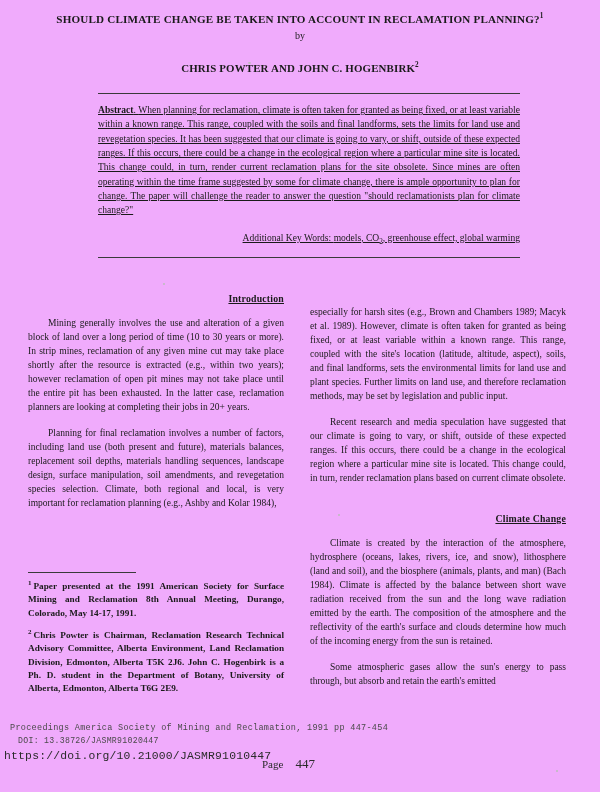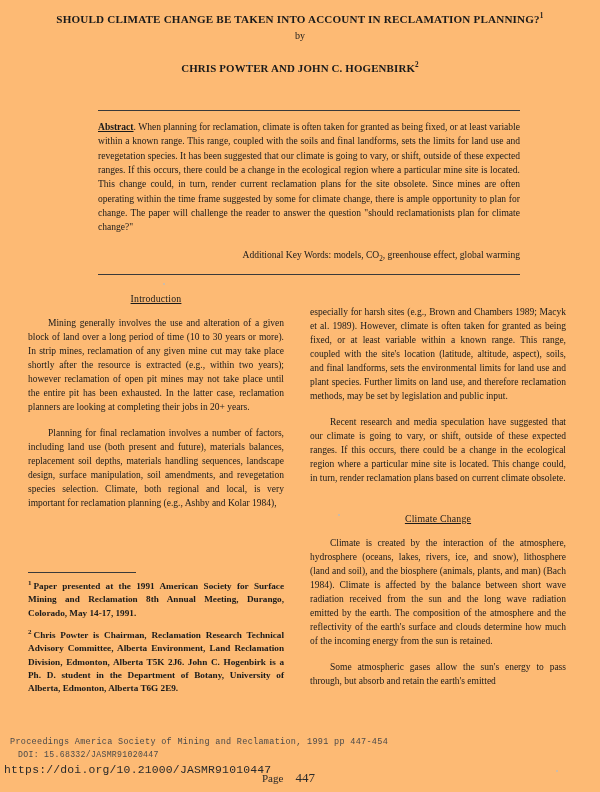--- a/index.html
+++ b/index.html
@@ -12,21 +12,21 @@
     height: 792px;
     position: relative;
     overflow: hidden;
     font-family: "Liberation Serif", serif;
     color: #1a1a1a;
   }
 
   .page {
     position: absolute;
     inset: 0;
-    background: #fdba74;
+    background: #f0abfc;
     padding: 0;
   }
 
   
   .title-block {
     margin: 12px 28px 0 28px;
     text-align: center;
   }
   .paper-title {
     font-size: 11.1px;
@@ -49,21 +49,22 @@
   }
   sup.fn {
     font-size: 7.2px;
     vertical-align: super;
     line-height: 0;
     font-weight: bold;
   }
 
   
   .abstract-wrap {
-    margin: 35px 80px 0 98px;
+    margin: 18px 80px 0 98px;
+    text-decoration: underline;
   }
   .abs-rule {
     border: 0;
     border-top: 1.2px solid #3a3a3a;
     margin: 0 0 9px 0;
   }
   .abstract-text {
     font-size: 9.55px;
     line-height: 1.50;
     text-align: justify;
@@ -102,22 +103,22 @@
     gap: 26px;
     padding: 0 28px;
     box-sizing: border-box;
   }
   .col {
     width: 256px;
     flex: 0 0 256px;
   }
   .section-head {
     font-size: 9.8px;
-    font-weight: normal;
-    text-align: center;
+    font-weight: bold;
+    text-align: right;
     text-decoration: underline;
     margin: 0 0 11px 0;
     letter-spacing: 0.2px;
   }
   .section-head.spaced-top {
     margin-top: 28px;
   }
   p.body {
     font-size: 9.5px;
     line-height: 1.475;
@@ -154,21 +155,21 @@
     font-size: 7px;
     vertical-align: super;
     line-height: 0;
     margin-right: 2px;
   }
 
   
   .scan-footer {
     position: absolute;
     left: 0;
-    bottom: 0;
+    bottom: 14px;
     width: 524px;
     height: 58px;
   }
   .scan-line {
     font-family: "Liberation Mono", monospace;
     color: #4a4a4a;
     white-space: nowrap;
   }
   .scan-proceedings {
     position: absolute;
@@ -250,21 +251,21 @@
   </div>
 
   <div class="footnotes">
     <hr class="fn-rule">
     <p class="footnote"><sup>1</sup><span>Paper presented at the 1991 American Society for Surface Mining and Reclamation 8th Annual Meeting, Durango, Colorado, May 14-17, 1991.</span></p>
     <p class="footnote"><sup>2</sup><span>Chris Powter is Chairman, Reclamation Research Technical Advisory Committee, Alberta Environment, Land Reclamation Division, Edmonton, Alberta T5K 2J6.  John C. Hogenbirk is a Ph. D. student in the Department of Botany, University of Alberta, Edmonton, Alberta T6G 2E9.</span></p>
   </div>
 
   <div class="scan-footer">
     <div class="scan-line scan-proceedings">Proceedings America Society of Mining and Reclamation, 1991 pp 447-454</div>
-    <div class="scan-line scan-doi">DOI: 15.68332/JASMR91020447</div>
+    <div class="scan-line scan-doi">DOI: 13.38726/JASMR91020447</div>
     <div class="scan-line scan-url">https://doi.org/10.21000/JASMR91010447</div>
     <div class="page-number"><span>Page</span><span class="pg-num">447</span></div>
   </div>
 
   <span class="speck" style="left:248px;top:62px;width:3px;height:2px;"></span>
   <span class="speck" style="left:163px;top:283px;width:2px;height:2px;"></span>
   <span class="speck" style="left:338px;top:514px;width:2px;height:2px;"></span>
   <span class="speck" style="left:556px;top:770px;width:2px;height:2px;"></span>
 
 </div>

